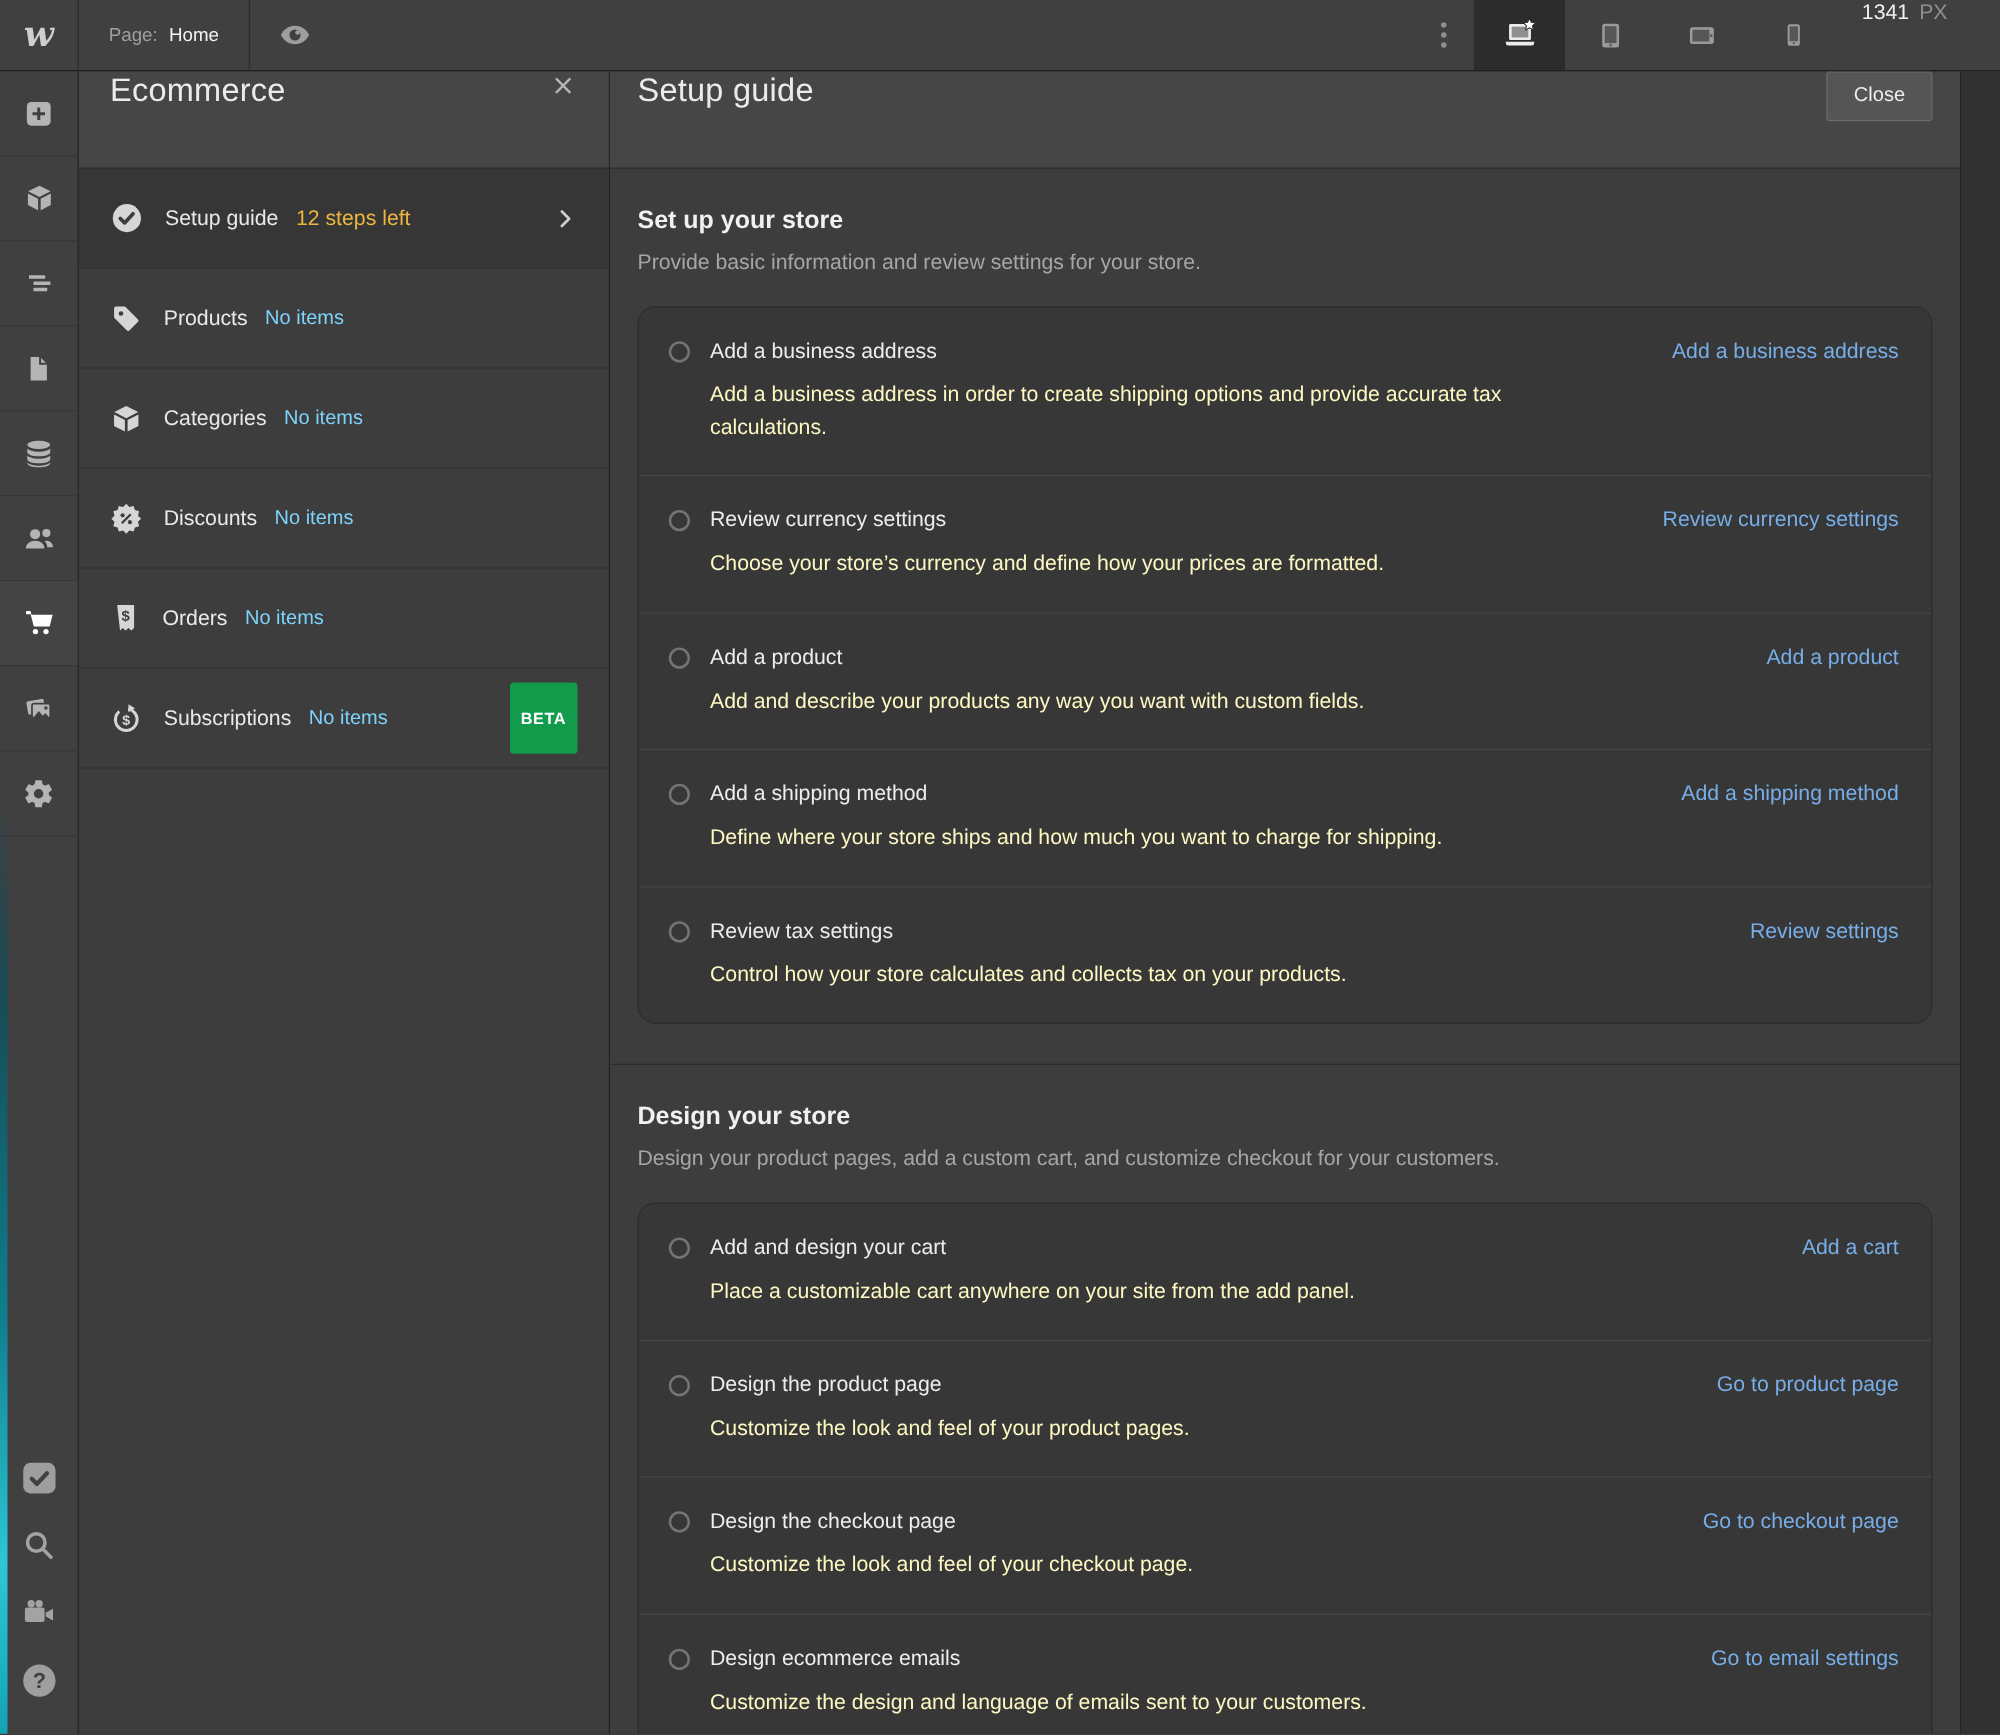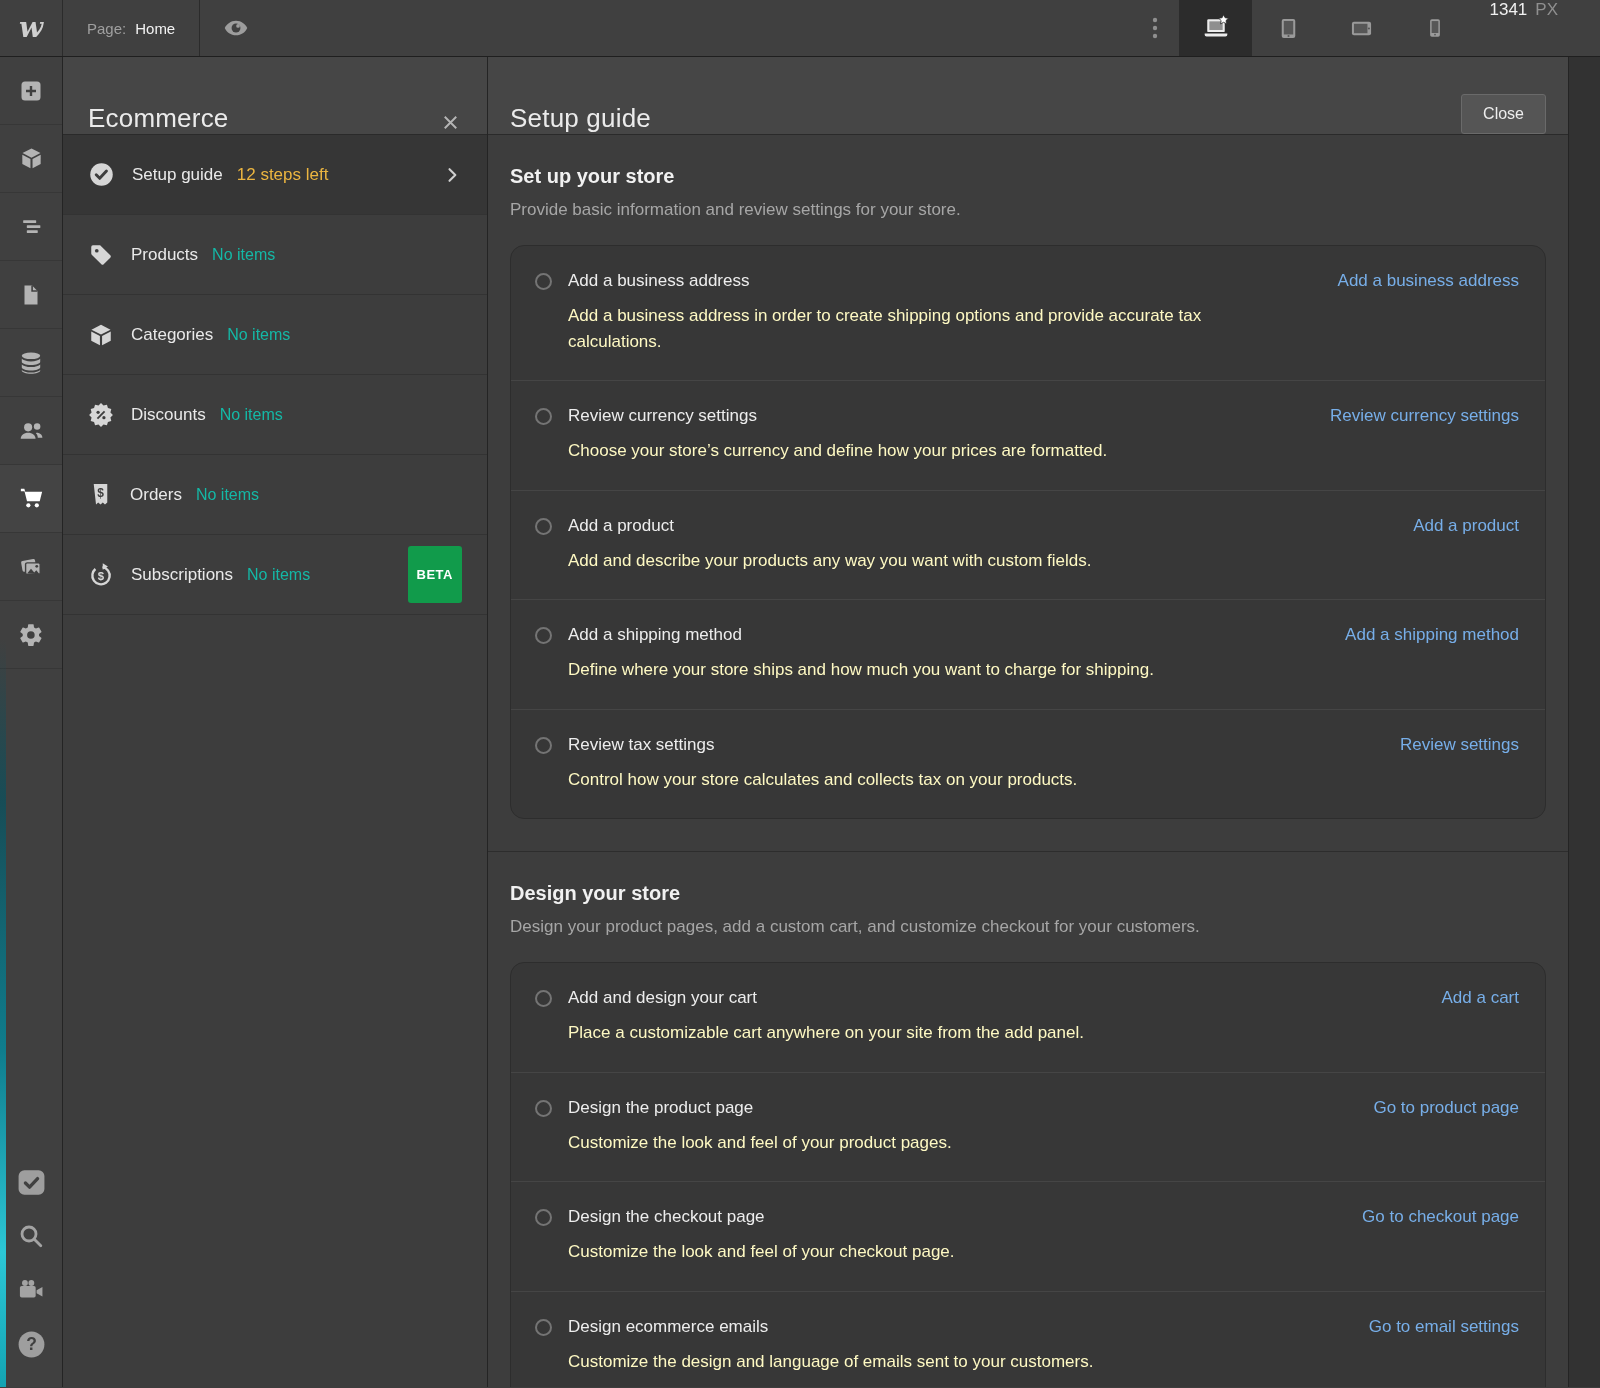--- a/index.html
+++ b/index.html
@@ -37,27 +37,27 @@
   .tool { height:68px; flex:none; display:flex; align-items:center; justify-content:center; border-bottom:1px solid #373737; cursor:pointer; }
   .tool.active { background:#444444; }
   .toolbar-flex { flex:1; }
   .tool-bottom { height:54px; flex:none; display:flex; align-items:center; justify-content:center; cursor:pointer; }
   .toolbar-pad-bottom { height:16px; flex:none; }
   .teal-strip { position:absolute; left:0; top:582px; bottom:0; width:6px; z-index:4; pointer-events:none;
     background:linear-gradient(180deg, rgba(30,60,66,0) 0%, #174d57 22%, #0f7d8d 55%, #2cc7d6 82%, #13a3b2 100%); }
 
   
   .ecom-panel { width:425px; flex:none; background:#3d3d3d; border-right:1px solid #242424; display:flex; flex-direction:column; }
-  .phead { height:78px; flex:none; display:flex; align-items:flex-end; padding:0 25px; background:#464646; border-bottom:1px solid #2a2a2a; }
+  .phead { height:78px; flex:none; display:flex; align-items:flex-start; padding:0 25px; background:#464646; border-bottom:1px solid #2a2a2a; }
   .phead h1 { font-size:26px; font-weight:400; color:#ebebeb; margin:0; letter-spacing:.2px; }
   .phead .x-btn { margin-left:auto; display:flex; cursor:pointer; }
   .erow { height:80px; flex:none; display:flex; align-items:center; padding:0 25px; border-bottom:1px solid #333333; cursor:pointer; }
   .erow.sel { background:#363636; }
   .erow .lbl { font-size:17px; font-weight:500; color:#e9e9e9; margin-left:17px; }
-  .erow .cnt { font-size:16px; color:#14b8a6; margin-left:14px; }
+  .erow .cnt { font-size:16px; color:#7dd3fc; margin-left:14px; }
   .erow .meta { font-size:17px; color:#ebb540; margin-left:14px; font-weight:500; }
   .erow .chev { margin-left:auto; display:flex; }
   .badge { margin-left:auto; background:#119b4b; color:#ffffff; font-size:13px; font-weight:700; padding:21px 9px; border-radius:3px; letter-spacing:.5px; }
 
   
   .setup-panel { flex:1; min-width:0; display:flex; flex-direction:column; background:#3d3d3d; border-right:1px solid #242424; }
   .setup-panel .phead { padding:0 22px; }
   .close-btn { margin-left:auto; background:#555555; border:1px solid #6a6a6a; border-radius:3px; color:#ededed; font-size:16px; padding:10px 21px; cursor:pointer; font-family:inherit; }
   .scontent { flex:1; overflow:hidden; }
   .ssection { padding:30px 22px 32px; }

